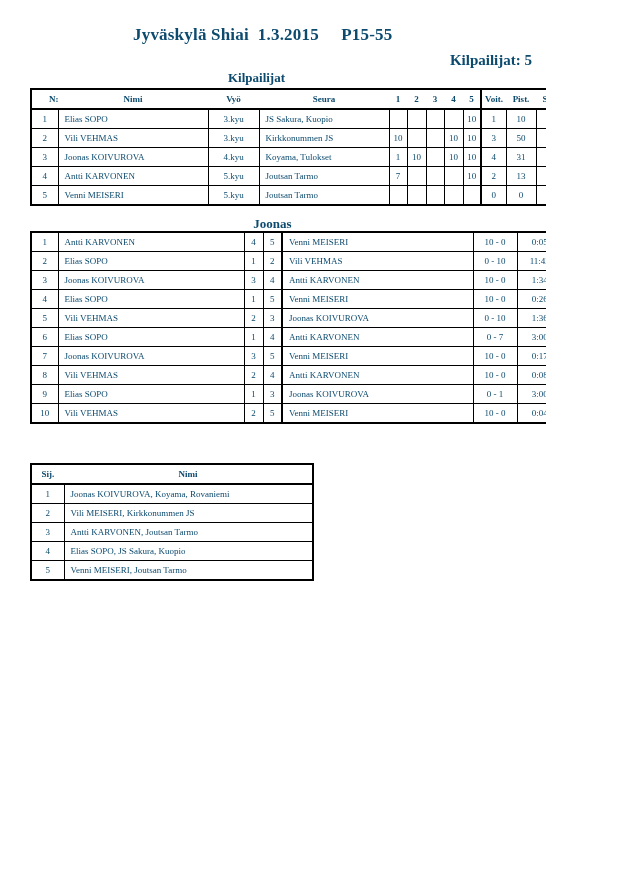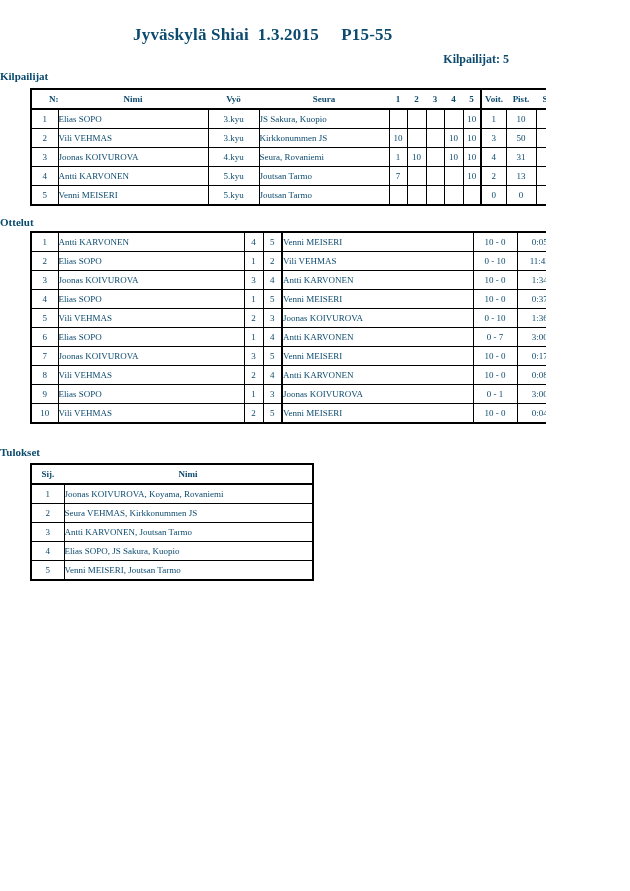--- a/index.html
+++ b/index.html
@@ -1,35 +1,35 @@
 <!DOCTYPE html>
 <html><head>
 <meta charset="utf-8">
 <style>
   html,body{margin:0;padding:0;background:#ffffff;}
   .page{position:relative;width:546px;height:891px;background:#ffffff;
         font-family:Liberation Serif, serif;color:#0c4a6e;overflow:hidden;}
   .title{position:absolute;left:133px;top:25px;font-size:17px;font-weight:bold;
          white-space:pre;letter-spacing:0.2px;}
-  .count{position:absolute;top:52px;right:37px;font-size:12px;font-weight:bold;}
-  .caption{position:absolute;font-size:11px;font-weight:bold;text-align:left;}
+  .count{position:absolute;top:52px;right:14px;font-size:15px;font-weight:bold;}
+  .caption{position:absolute;font-size:13px;font-weight:bold;text-align:center;}
   #cap-kilpailijat{top:70px;left:0;width:513px;}
   #cap-ottelut{top:216px;left:0;width:545px;}
   #cap-tulokset{top:446px;left:0;width:341px;}
   table.sheet{position:absolute;border-collapse:collapse;table-layout:fixed;
               border:2px solid #000;background:#fff;}
   #t-kilpailijat{left:30px;top:88px;width:532px;}
   #t-ottelut{left:30px;top:231px;width:532px;}
   #t-tulokset{left:30px;top:463px;width:282px;}
   .sheet th{font-size:9px;font-weight:bold;height:18px;padding:0;border:none;
             border-bottom:2px solid #000;text-align:center;overflow:hidden;white-space:nowrap;}
   .sheet td{font-size:9px;font-weight:normal;height:18px;padding:0;
             border:1px solid #000;text-align:center;overflow:hidden;white-space:nowrap;}
   .sheet th.hl{text-align:center;padding-left:17px;}
-  .sheet td.name{text-align:left;}
+  .sheet td.name{text-align:left;padding-left:6px;}
   .sep2{border-left:2px solid #000 !important;}
 </style>
 </head>
 <body>
 
 <div class="page">
 
   <div class="title">Jyväskylä Shiai  1.3.2015     P15-55</div>
   <div class="count">Kilpailijat: 5</div>
 
@@ -89,21 +89,21 @@
       <td>10</td>
       <td>10</td>
       <td class="sep2">3</td>
       <td>50</td>
       <td>2</td>
     </tr>
     <tr>
       <td>3</td>
       <td class="name">Joonas KOIVUROVA</td>
       <td>4.kyu</td>
-      <td class="name">Seura, Rovaniemi</td>
+      <td class="name">Koyama, Tulokset</td>
       <td>1</td>
       <td>10</td>
       <td></td>
       <td>10</td>
       <td>10</td>
       <td class="sep2">4</td>
       <td>31</td>
       <td>1</td>
     </tr>
     <tr>
@@ -130,21 +130,21 @@
       <td></td>
       <td></td>
       <td></td>
       <td class="sep2">0</td>
       <td>0</td>
       <td>5</td>
     </tr>
   </tbody>
     </table>
 
-  <div class="caption" id="cap-ottelut">Ottelut</div>
+  <div class="caption" id="cap-ottelut">Joonas</div>
   <table class="sheet" id="t-ottelut">
     <colgroup>
       <col style="width:27px">
         <col style="width:186px">
         <col style="width:19px">
         <col style="width:19px">
       <col style="width:191px">
         <col style="width:44px">
         <col style="width:46px">
     </colgroup>
@@ -176,21 +176,21 @@
       <td>10 - 0</td>
       <td>1:34</td>
     </tr>
     <tr>
       <td>4</td>
       <td class="name">Elias SOPO</td>
       <td>1</td>
       <td>5</td>
       <td class="name sep2">Venni MEISERI</td>
       <td>10 - 0</td>
-      <td>0:37</td>
+      <td>0:26</td>
     </tr>
     <tr>
       <td>5</td>
       <td class="name">Vili VEHMAS</td>
       <td>2</td>
       <td>3</td>
       <td class="name sep2">Joonas KOIVUROVA</td>
       <td>0 - 10</td>
       <td>1:36</td>
     </tr>
@@ -235,38 +235,37 @@
       <td class="name">Vili VEHMAS</td>
       <td>2</td>
       <td>5</td>
       <td class="name sep2">Venni MEISERI</td>
       <td>10 - 0</td>
       <td>0:04</td>
     </tr>
   </tbody>
     </table>
 
-  <div class="caption" id="cap-tulokset">Tulokset</div>
   <table class="sheet" id="t-tulokset">
     <colgroup>
       <col style="width:33px">
         <col style="width:249px">
     </colgroup>
     <tbody>
         <tr>
       <th>Sij.</th>
       <th>Nimi</th>
     </tr>
     <tr>
       <td>1</td>
       <td class="name">Joonas KOIVUROVA, Koyama, Rovaniemi</td>
     </tr>
     <tr>
       <td>2</td>
-      <td class="name">Seura VEHMAS, Kirkkonummen JS</td>
+      <td class="name">Vili MEISERI, Kirkkonummen JS</td>
     </tr>
     <tr>
       <td>3</td>
       <td class="name">Antti KARVONEN, Joutsan Tarmo</td>
     </tr>
     <tr>
       <td>4</td>
       <td class="name">Elias SOPO, JS Sakura, Kuopio</td>
     </tr>
     <tr>

